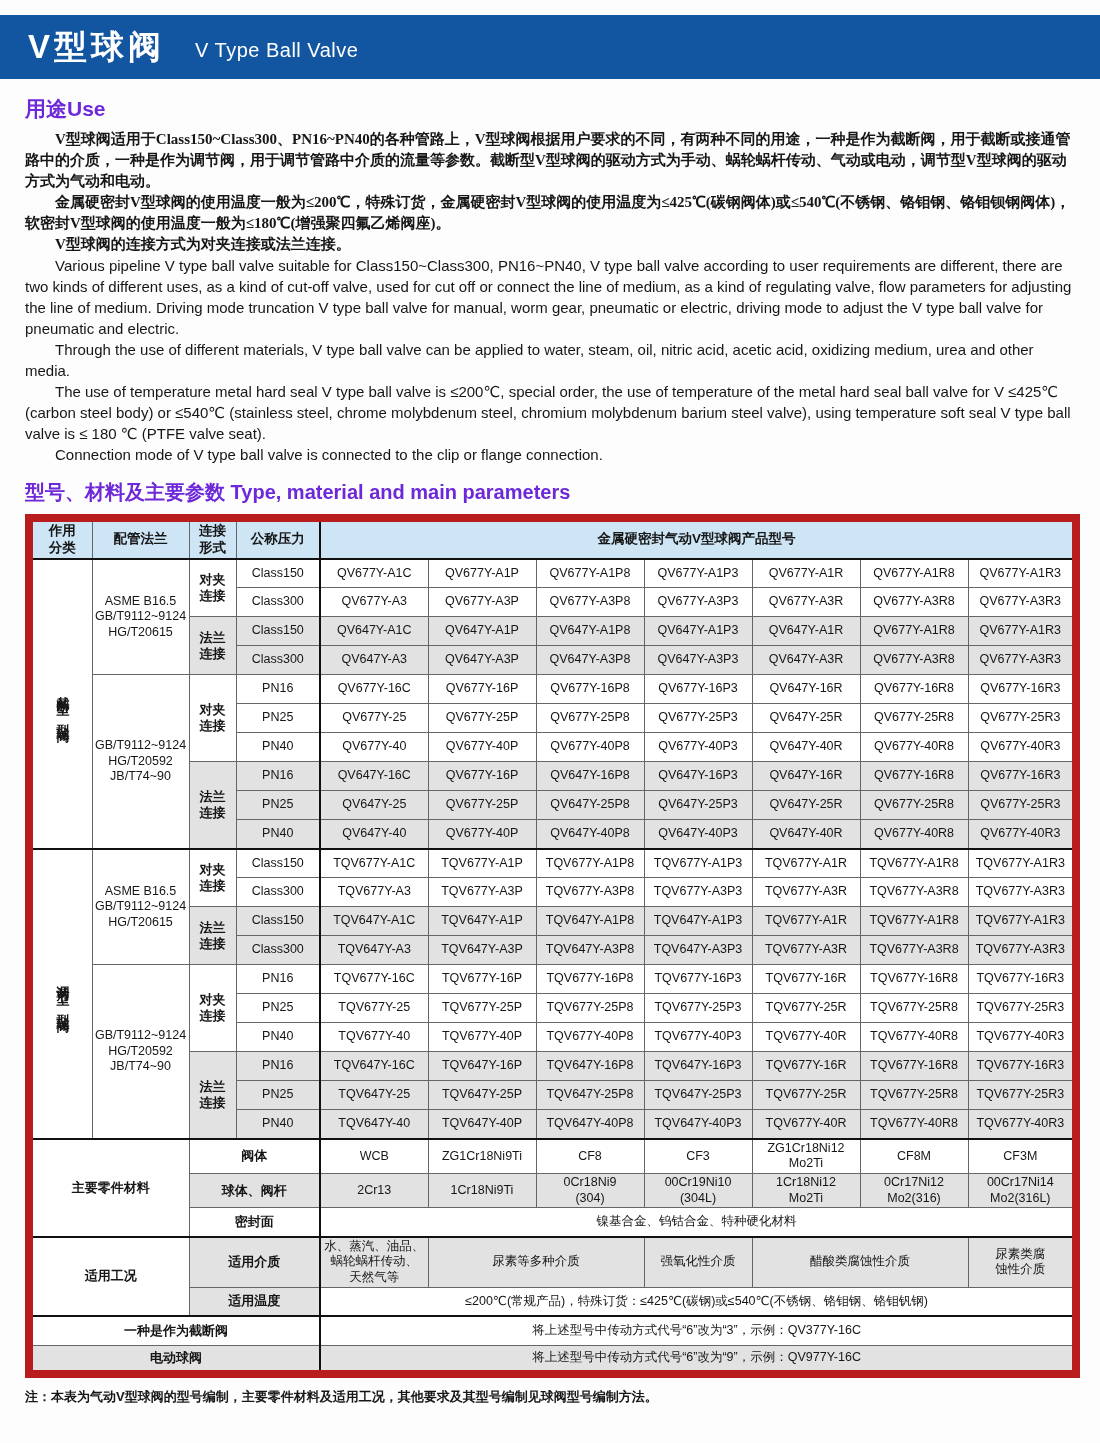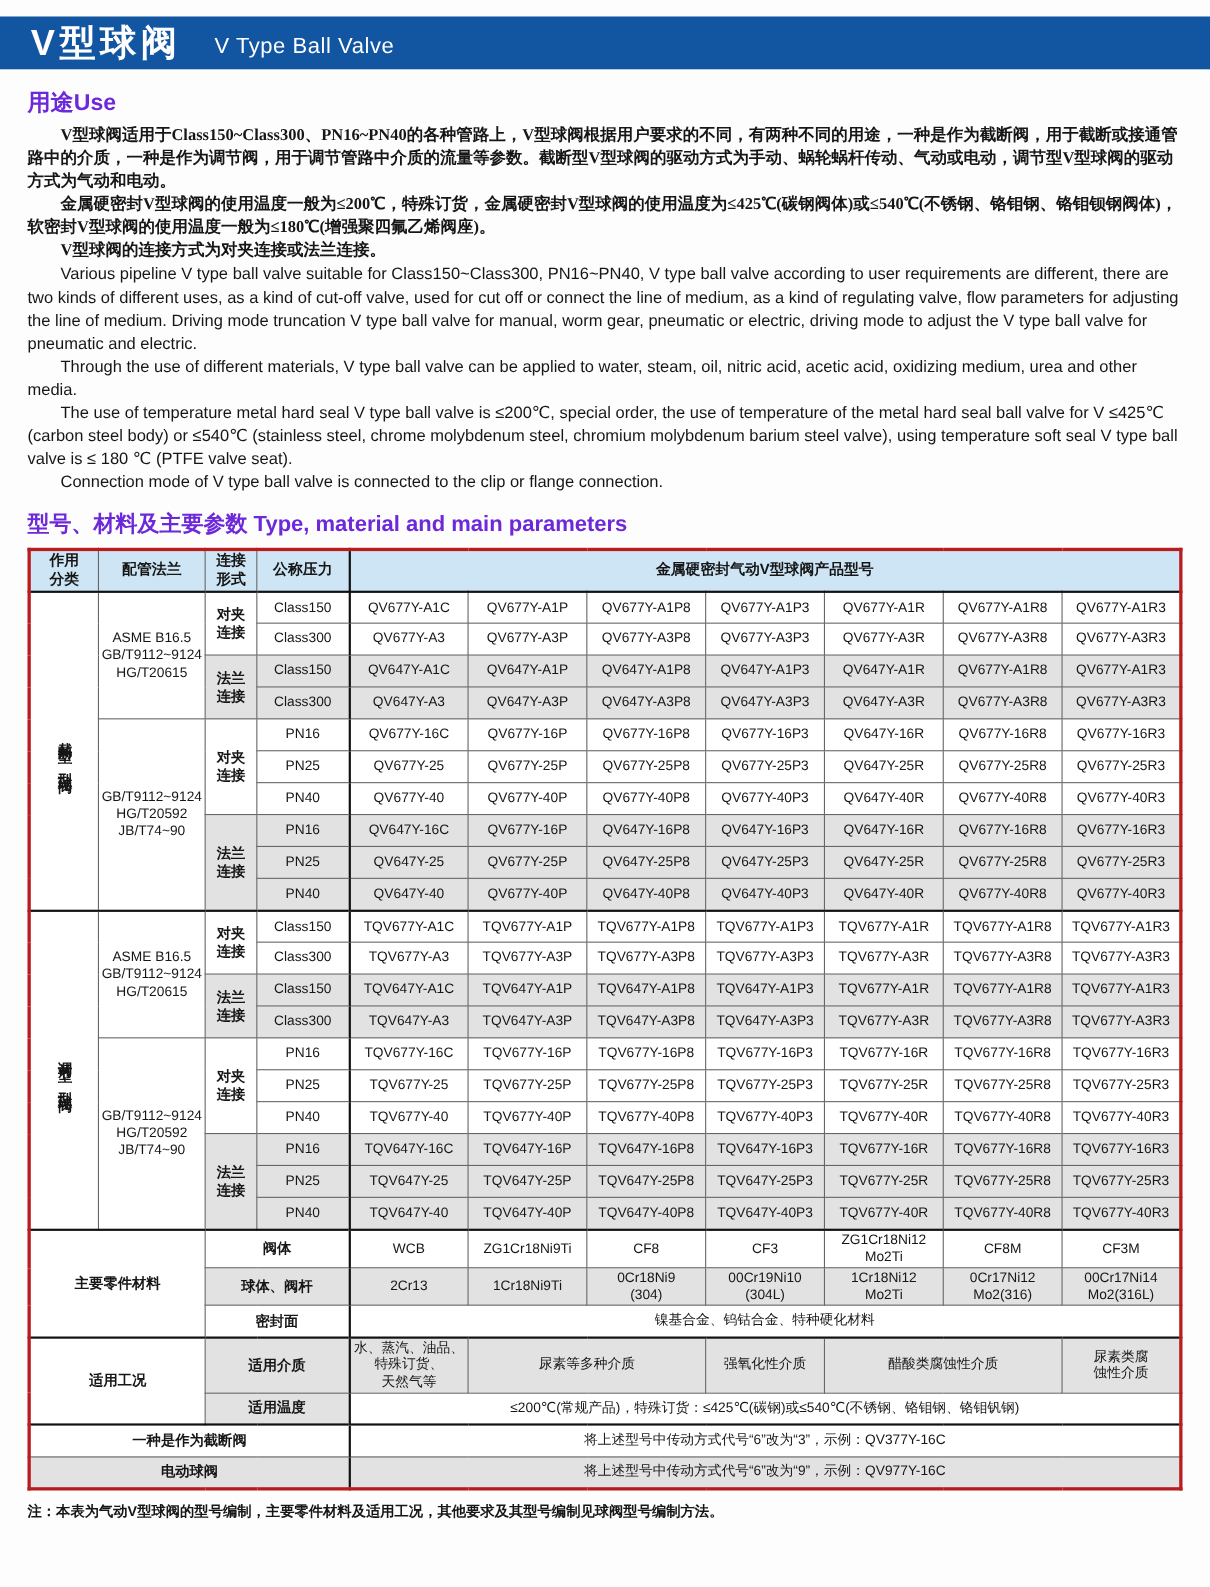--- a/index.html
+++ b/index.html
@@ -1,28 +1,28 @@
 <!DOCTYPE html>
 <html><head>
 <meta charset="utf-8">
 <title>V Type Ball Valve</title>
 <style>
   html,body{margin:0;padding:0;background:#fdfdfd;}
   body{width:1100px;font-family:"Liberation Sans","DejaVu Sans",sans-serif;color:#161616;}
   .page{width:1100px;min-height:1443px;position:relative;}
-  .banner{margin-top:15px;height:48px;background:#1255a0;color:#fff;display:flex;align-items:center;padding-left:28px;box-sizing:border-box;}
+  .banner{margin-top:15px;height:64px;background:#1255a0;color:#fff;display:flex;align-items:center;padding-left:28px;box-sizing:border-box;}
   .banner-zh{font-size:33px;font-weight:700;letter-spacing:4px;}
   .banner-en{font-size:20px;font-weight:500;margin-left:30px;margin-top:6px;letter-spacing:.5px;}
   .content{padding:0 25px;}
   .sec-heading{font-size:21px;font-weight:700;margin:16px 0 6px 0;color:#6d28d9;}
   .sec-heading.params{font-size:20px;margin:14px 0 8px 0;}
   .paras p{margin:0;font-size:15px;line-height:21px;text-indent:2em;}
   .paras p.zh{font-weight:600;font-family:Liberation Serif, serif;}
   .paras p.en{font-weight:400;}
-  table.params-table{border-collapse:collapse;width:1050px;table-layout:fixed;border:3px solid #b91c1c;margin-top:4px;background:#fff;}
+  table.params-table{border-collapse:collapse;width:1050px;table-layout:fixed;border:8px solid #b91c1c;margin-top:4px;background:#fff;}
   .params-table th,.params-table td{border:1px solid #666;text-align:center;vertical-align:middle;white-space:pre-line;padding:1px 2px;box-sizing:border-box;}
   .params-table thead th{background:#cde5f5;font-size:13.5px;font-weight:700;height:38px;border-bottom:2.5px solid #111;line-height:1.25;}
   .params-table td{font-size:12.5px;height:29px;line-height:1.25;}
   td.w{background:#ffffff;}
   td.g{background:#e2e2e2;}
   .bt{border-right:2.5px solid #111 !important;}
   td.sep{border-top:2px solid #111;}
   td.lbl{font-weight:700;font-size:13px;}
   td.vert{writing-mode:vertical-rl;text-orientation:upright;font-weight:700;font-size:13px;letter-spacing:3px;padding:4px 0;}
   .note{font-size:13px;font-weight:700;margin:10px 0 0 0;}
@@ -335,21 +335,21 @@
 Mo2(316L)</td>
           </tr>
           <tr>
             <td colspan="2" class="bt lbl w">密封面</td>
             <td colspan="7" class="w">镍基合金、钨钴合金、特种硬化材料</td>
           </tr>
           <tr>
             <td rowspan="2" colspan="2" class="lbl w sep">适用工况</td>
             <td colspan="2" class="bt lbl g sep">适用介质</td>
             <td class="g sep">水、蒸汽、油品、
-特殊订货、
+蜗轮蜗杆传动、
 天然气等</td>
             <td colspan="2" class="g sep">尿素等多种介质</td>
             <td class="g sep">强氧化性介质</td>
             <td colspan="2" class="g sep">醋酸类腐蚀性介质</td>
             <td class="g sep">尿素类腐
 蚀性介质</td>
           </tr>
           <tr>
             <td colspan="2" class="bt lbl g">适用温度</td>
             <td colspan="7" class="w">≤200℃(常规产品)，特殊订货：≤425℃(碳钢)或≤540℃(不锈钢、铬钼钢、铬钼钒钢)</td>

